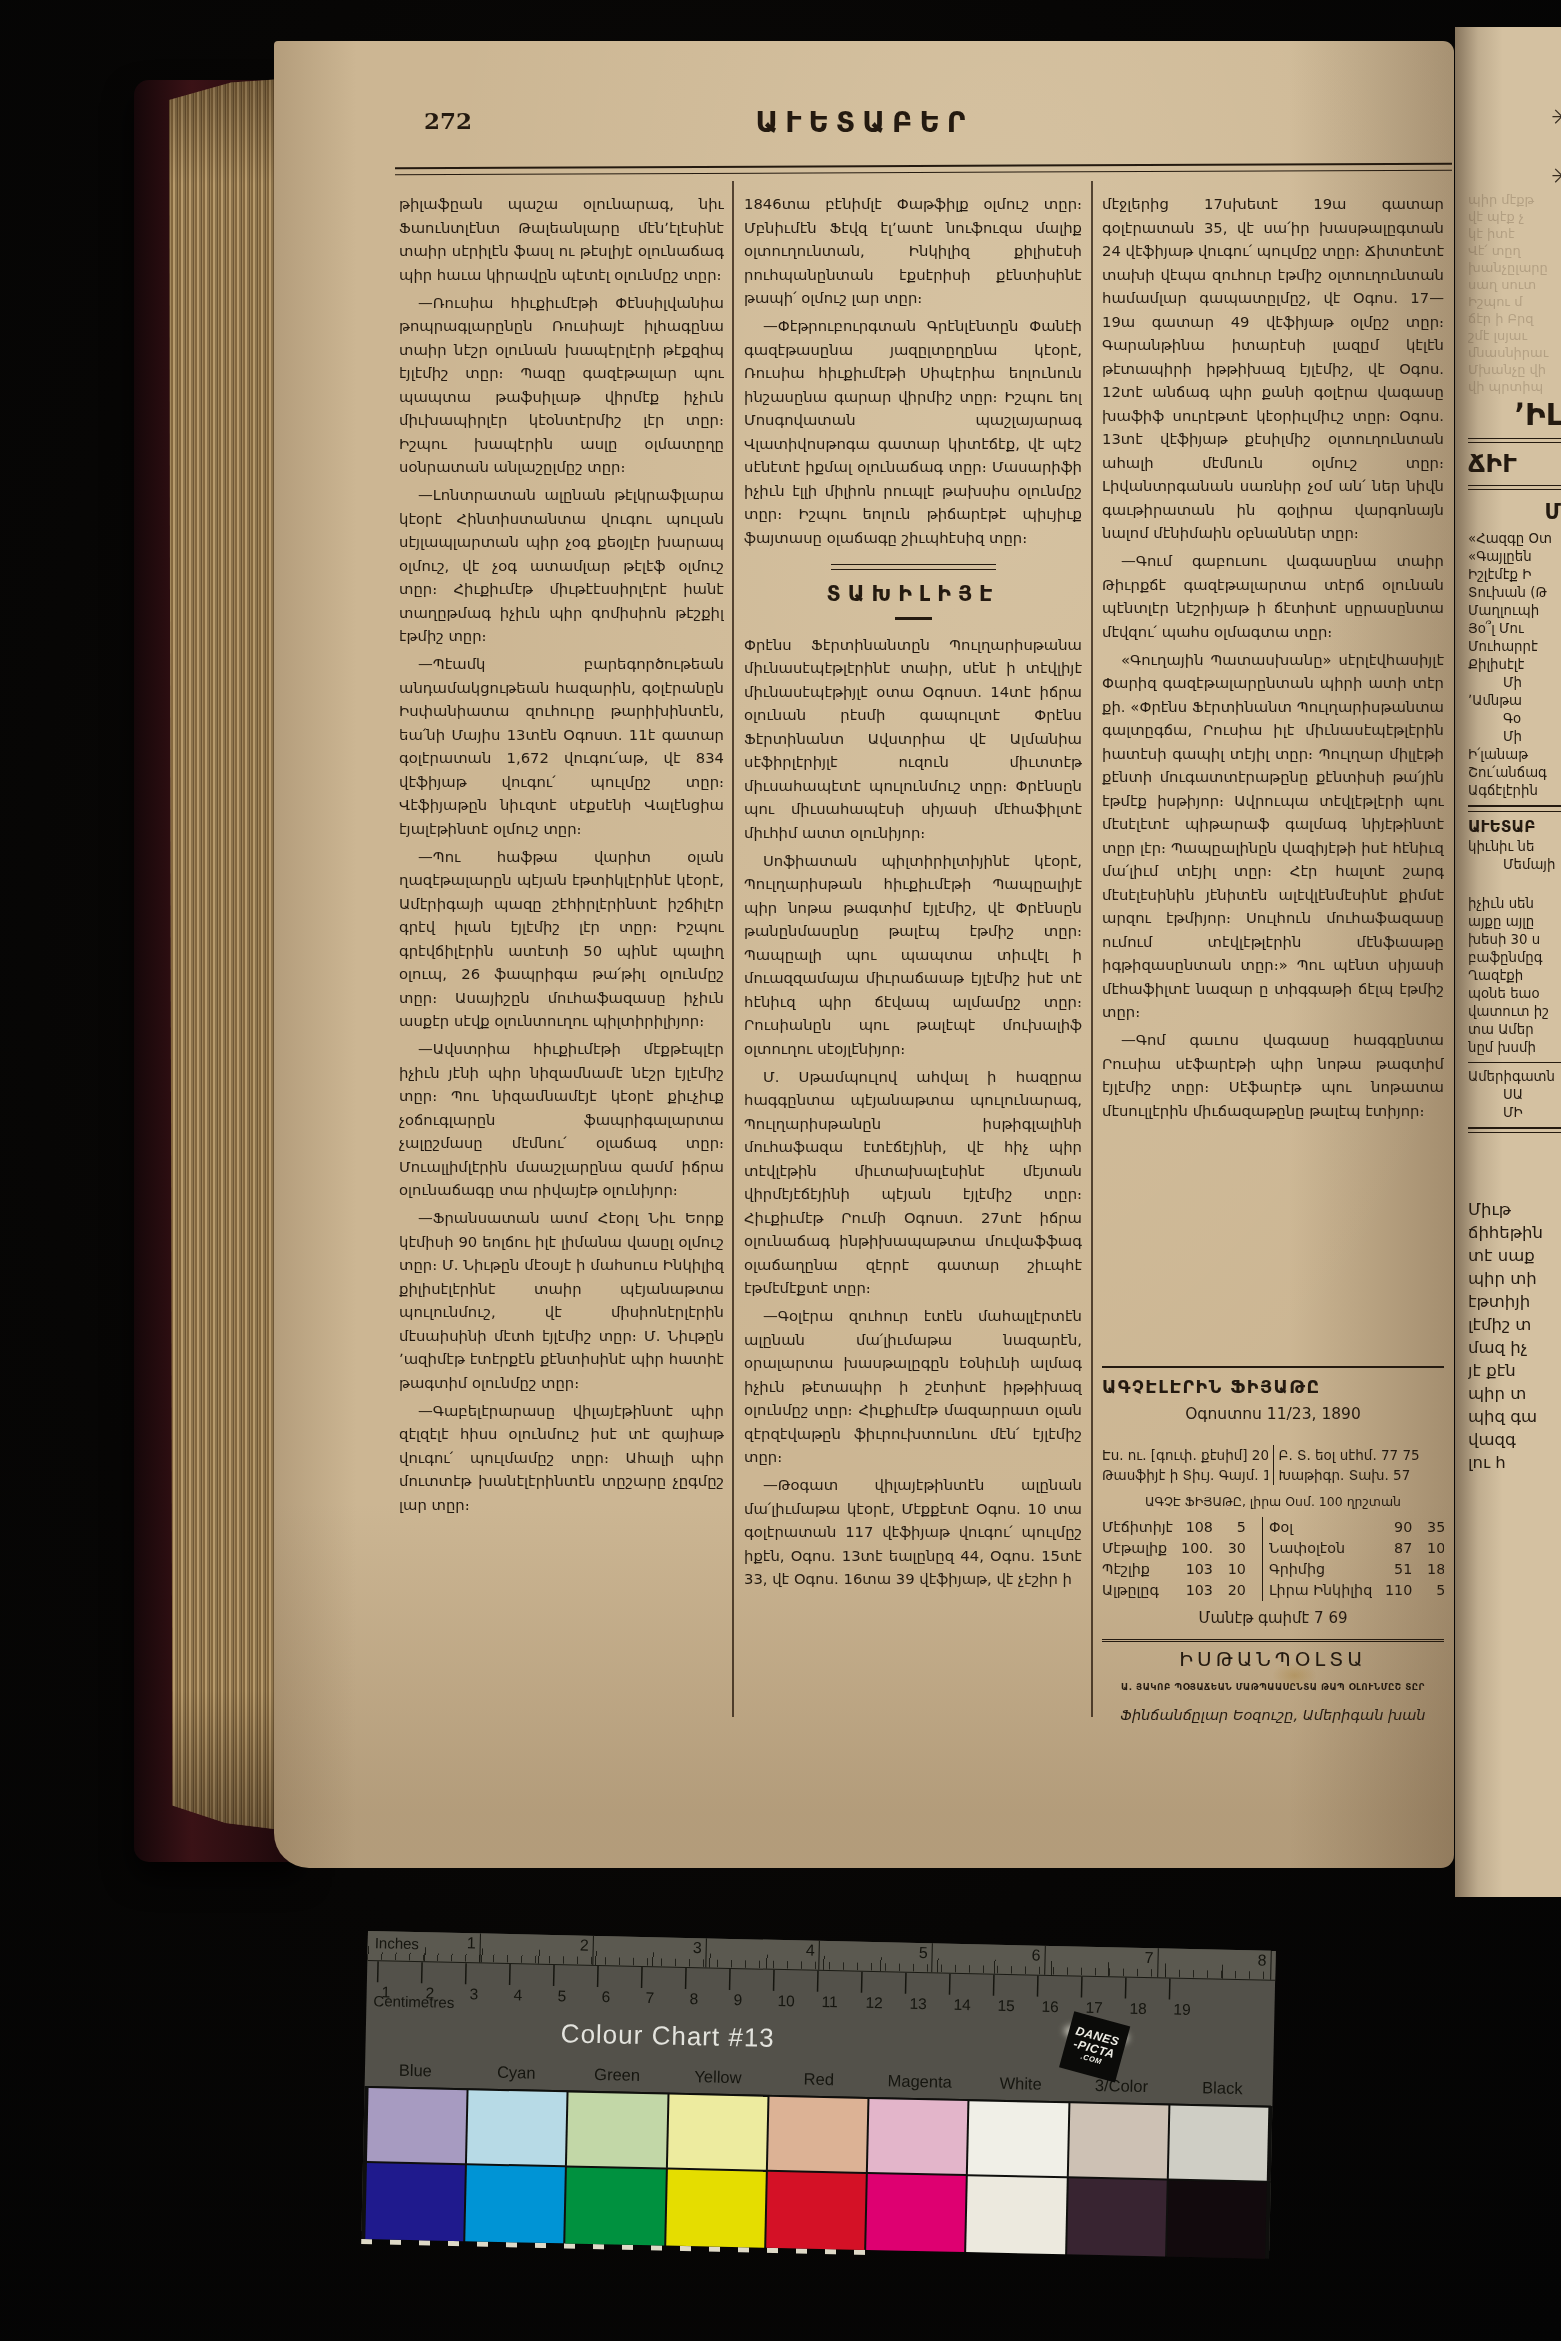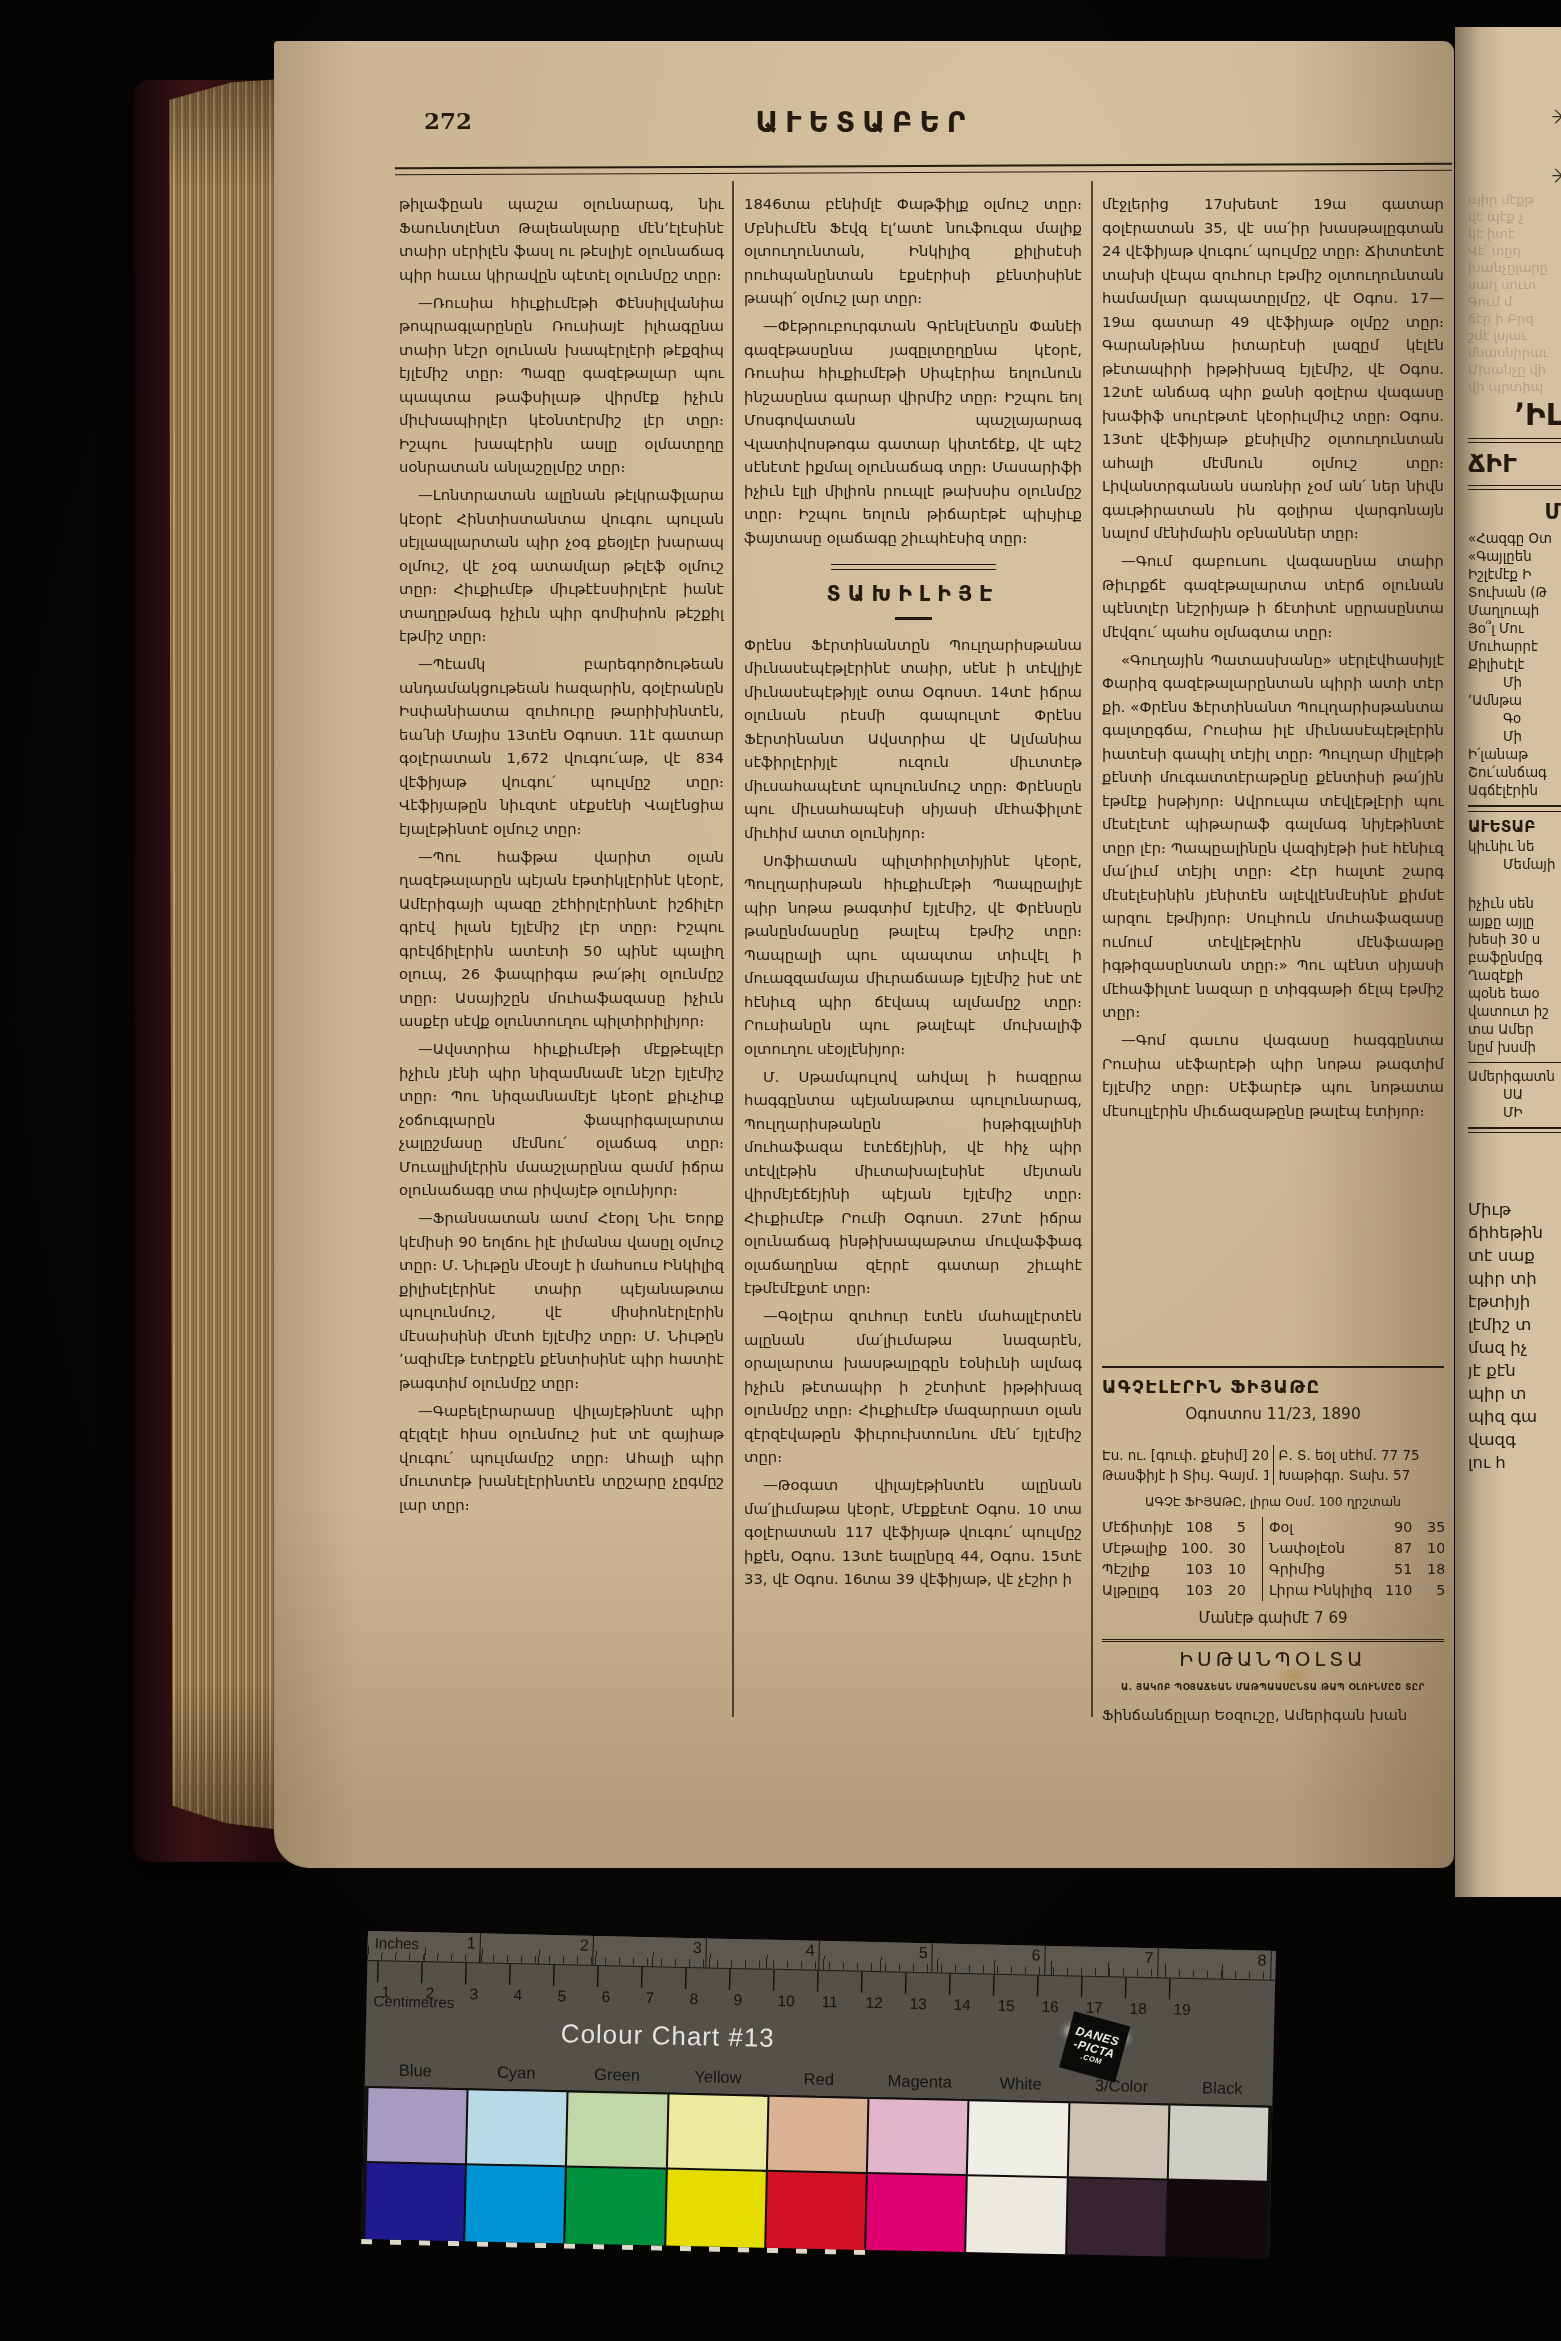--- a/index.html
+++ b/index.html
@@ -72,21 +72,21 @@
   .rates-grid .gcol{flex:1;}
   .rates-grid .gcol.r{border-left:1px solid #241a10;padding-left:6px;margin-left:16px;}
   .rrow{display:flex;font-size:14.3px;line-height:21px;gap:7px;}
   .rrow .lab{flex:1;white-space:nowrap;overflow:hidden;}
   .rrow .na{width:33px;text-align:right;}
   .rrow .nb{width:26px;text-align:right;}
   .rates-foot{text-align:center;font-size:15px;margin:6px 0 3px 0;}
   .colo{border-top:3.5px double #241a10;margin-top:5px;padding-top:6px;}
   .colo-title{text-align:center;font-size:20px;font-weight:normal;letter-spacing:4px;}
   .colo-l1{text-align:center;font-size:8.8px;font-weight:bold;letter-spacing:0.5px;margin-top:5px;white-space:nowrap;}
-  .colo-l2{text-align:left;font-size:14.5px;margin-top:4px;}
+  .colo-l2{text-align:center;font-size:14.5px;margin-top:4px;font-style:italic;}
   
   .rp-inner{padding:0 0 0 13px;}
   .k-gap1{height:75px;} .k-gap2{height:29px;} .k-gap3{height:21px;} .k-gap4{height:60px;}
   .k-star{font-size:26px;text-align:right;margin-right:-12px;line-height:30px;opacity:.9;}
   .k-faint{font-size:13px;line-height:17px;color:rgba(62,46,28,.22);white-space:nowrap;filter:blur(0.3px);}
   .k-big{font-size:31px;font-weight:bold;text-align:right;line-height:38px;margin-right:-2px;}
   .k-big2h{font-size:25px;font-weight:bold;text-align:left;line-height:32px;}
   .k-rule{height:3px;border-top:1px solid #241a10;border-bottom:1px solid #241a10;margin:5px 0;}
   .k-rule2{height:3.5px;border-top:2px solid #241a10;border-bottom:1px solid #241a10;margin:5px 0;}
   .k-thin{border-top:1px solid #241a10;margin:5px 0;}
@@ -266,21 +266,21 @@
   <div class="k-gap1"></div>
       <div class="k-star">✳</div>
       <div class="k-gap2"></div>
       <div class="k-star">✳</div>
       <div class="k-faint">պիր մէքթ</div>
       <div class="k-faint">վէ պէք չ</div>
       <div class="k-faint">կէ իտէ</div>
       <div class="k-faint">Վէ՛ տըղ</div>
       <div class="k-faint">խանչըլարը</div>
       <div class="k-faint">սաղ սուտ</div>
-      <div class="k-faint">Գում մ</div>
+      <div class="k-faint">Իշպու մ</div>
       <div class="k-faint">ճէր ի Բրզ</div>
       <div class="k-faint">շմէ լսյաւ</div>
       <div class="k-faint">մնասնիրաւ</div>
       <div class="k-faint">Մխանչը վի</div>
       <div class="k-faint">վի պրտիպ</div>
       <div class="k-big">՚ԻԼ</div>
       <div class="k-rule"></div>
       <div class="k-big2h">ՃԻՒ</div>
       <div class="k-rule"></div>
       <div class="k-headm">Մ</div>

